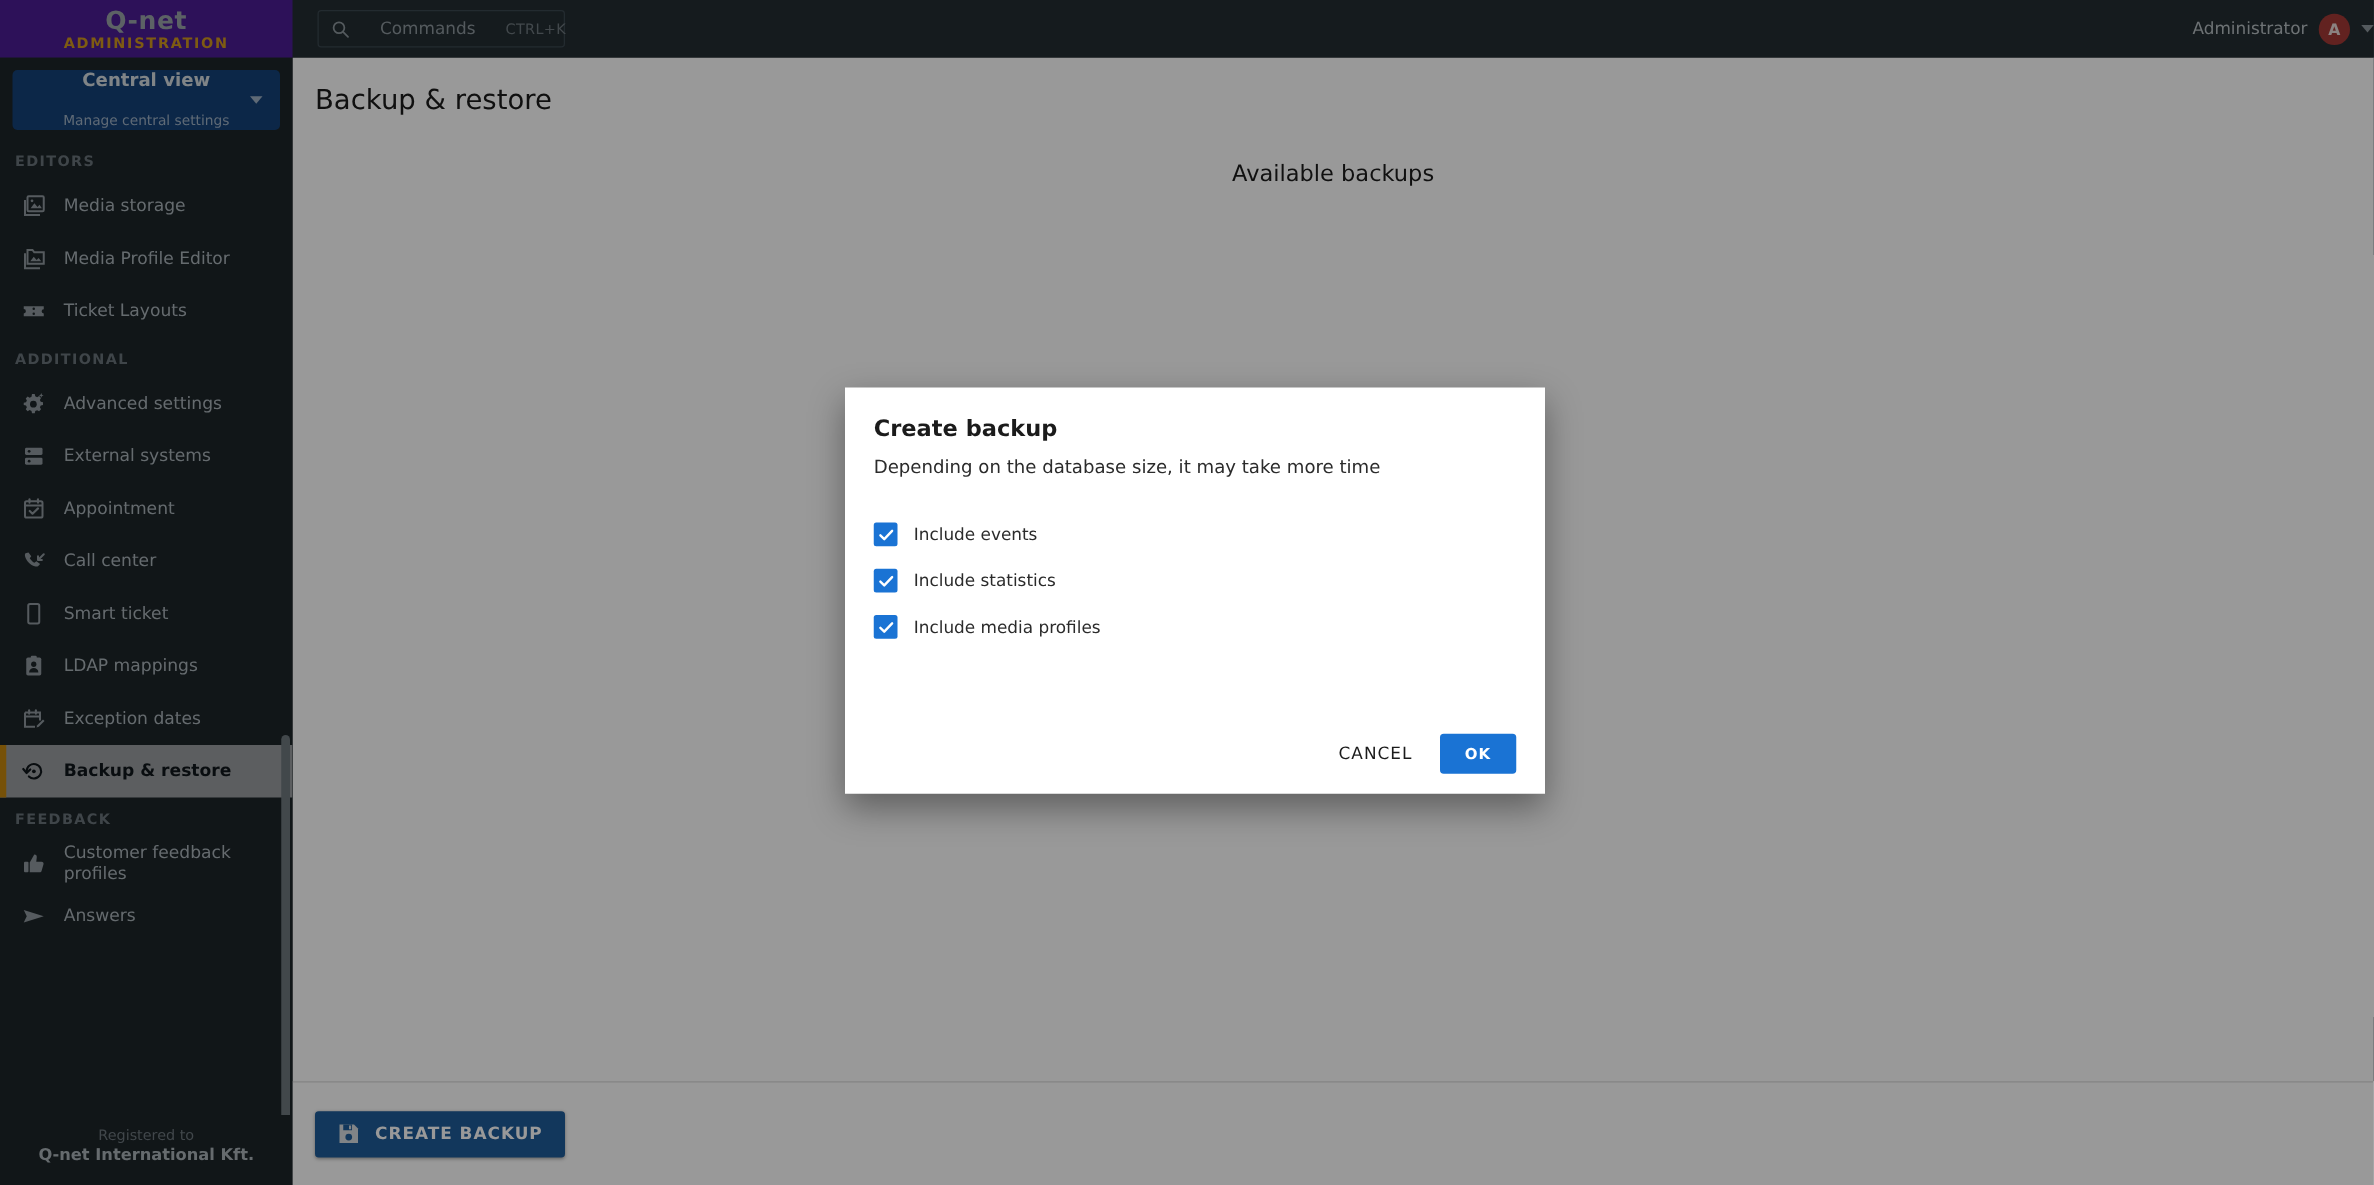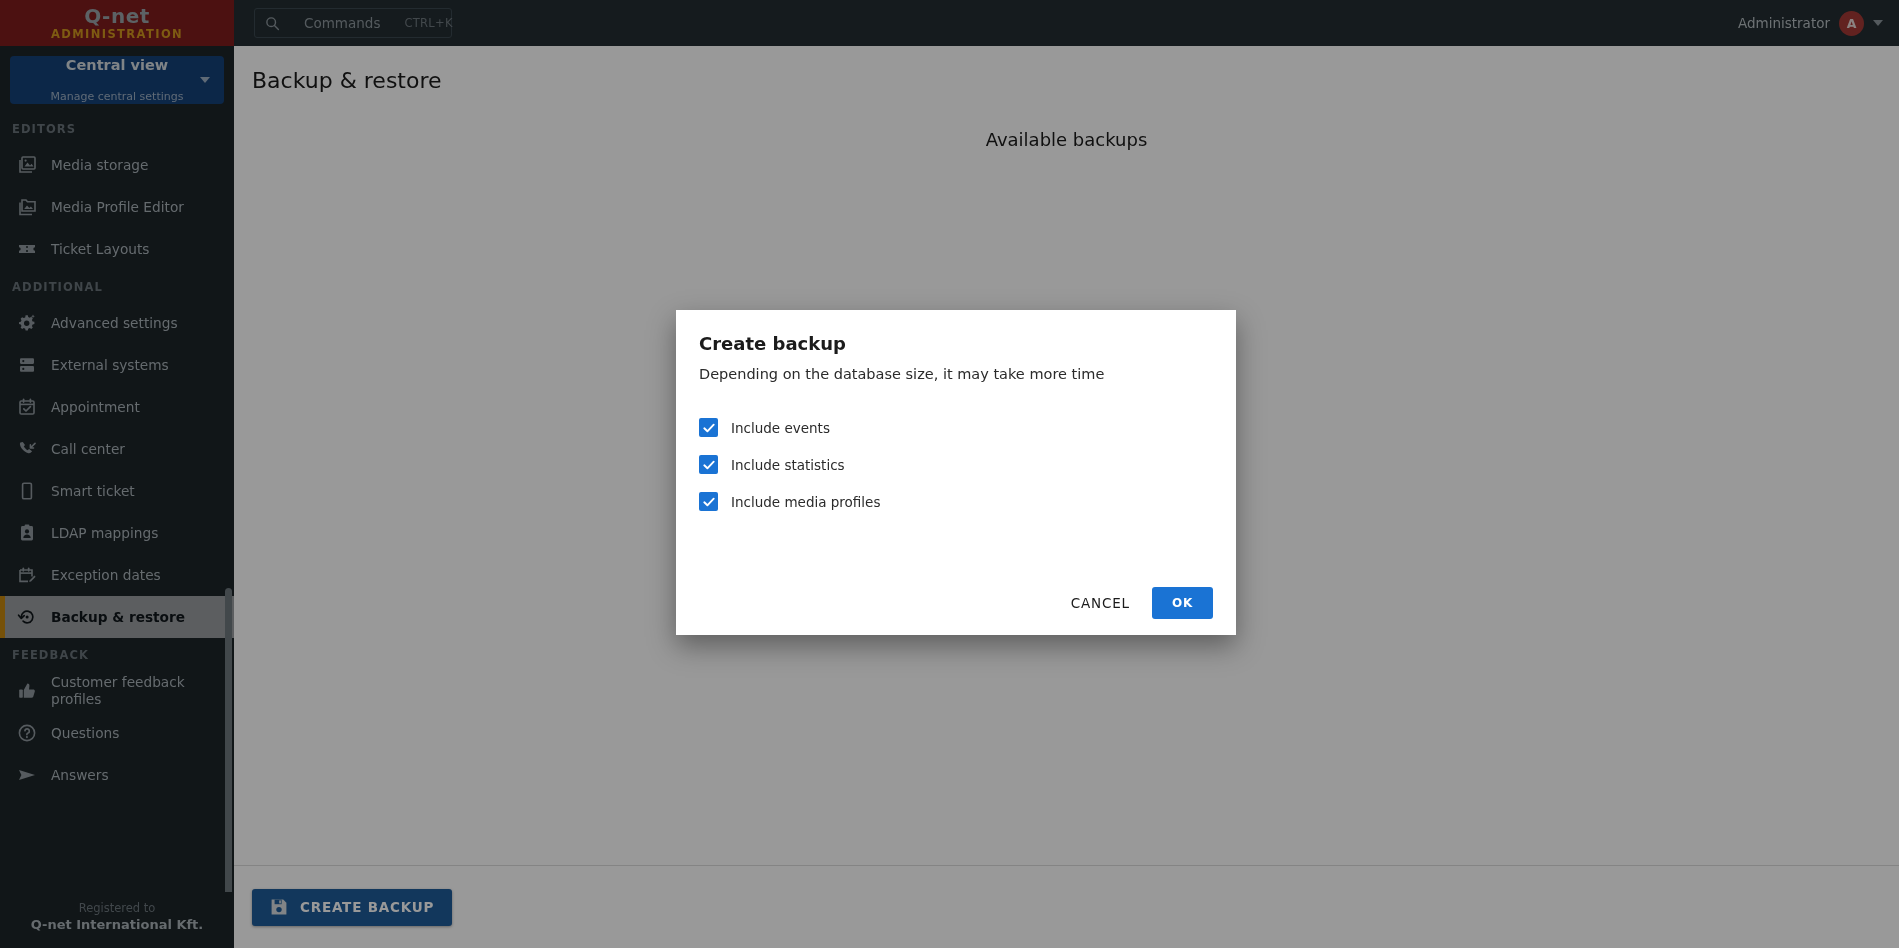--- a/index.html
+++ b/index.html
@@ -19,21 +19,21 @@
     position: absolute; top: 0; left: 0;
     width: 1899px; height: 46px;
     background: #242e33;
     display: flex; align-items: center;
     z-index: 30;
   }
   .brand {
     width: 234px; height: 46px;
     display: flex; flex-direction: column;
     align-items: center; justify-content: center;
-    background: #7f1d1d;
+    background: #4c1d95;
     flex: 0 0 234px;
   }
   .brand-logo {
     font-size: 20px; font-weight: bold; letter-spacing: .5px;
     color: #9aa3a8; line-height: 20px;
     font-family: "DejaVu Sans", "Liberation Sans", sans-serif;
   }
   .brand-sub {
     font-size: 11.5px; font-weight: bold; letter-spacing: 1.4px;
     color: #d2981f; line-height: 14px; margin-top: 1px;
@@ -50,21 +50,21 @@
     cursor: pointer;
   }
   .cmdbar .mag { width: 15px; height: 15px; flex: 0 0 15px; display:block; }
   .cmd-label { font-size: 13.5px; color: #8d979d; flex: 1; }
   .cmd-kbd   { font-size: 11.5px; color: #6f797f; letter-spacing: .3px; }
 
   .topbar-spacer { flex: 1; }
 
   .user-area {
     display: flex; align-items: center; gap: 9px;
-    padding-right: 16px; cursor: pointer;
+    cursor: pointer;
   }
   .user-name { font-size: 13.5px; color: #b6bec2; }
   .avatar {
     width: 25px; height: 25px; border-radius: 50%;
     background: #a33a36; color: #e8d9d8;
     font-size: 12.5px; font-weight: bold;
     display: flex; align-items: center; justify-content: center;
   }
   .caret-down {
     width: 0; height: 0;
@@ -380,28 +380,20 @@
       <div class="nav-section">FEEDBACK</div>
 
       <div class="nav-item" style="max-width:200px;">
         <svg class="ico" viewBox="0 0 20 20">
           <rect x="2.2" y="8.4" width="3.6" height="8.4" rx=".8" fill="#a9b2b8"></rect>
           <path d="M6.8 9 L10.4 2.6 c1.6 0 2.2 1 2 2.4 L12 8.4 h4.2 c1.2 0 1.9 .9 1.6 2 l-1.5 5.2 c-.2 .8 -.8 1.2 -1.7 1.2 H6.8 Z" fill="#a9b2b8"></path>
         </svg>
         <span class="nav-label">Customer feedback profiles</span>
       </div>
 
-      <div class="nav-item">
-        <svg class="ico" viewBox="0 0 20 20">
-          <circle cx="10" cy="10" r="7.6" fill="none" stroke="#a9b2b8" stroke-width="1.6"></circle>
-          <path d="M7.9 7.8 a2.2 2.2 0 1 1 2.7 2.4 c-.5 .2 -.7 .6 -.7 1.1 v.5" fill="none" stroke="#a9b2b8" stroke-width="1.6" stroke-linecap="round"></path>
-          <circle cx="9.9" cy="14.1" r="1.05" fill="#a9b2b8"></circle>
-        </svg>
-        <span class="nav-label">Questions</span>
-      </div>
 
       <div class="nav-item">
         <svg class="ico" viewBox="0 0 20 20">
           <path d="M2 5 L18 10 L2 15 L4.4 10 Z" fill="#a9b2b8"></path>
         </svg>
         <span class="nav-label">Answers</span>
       </div>
 
       <div class="sb-scrollbar"></div>
     </div>

